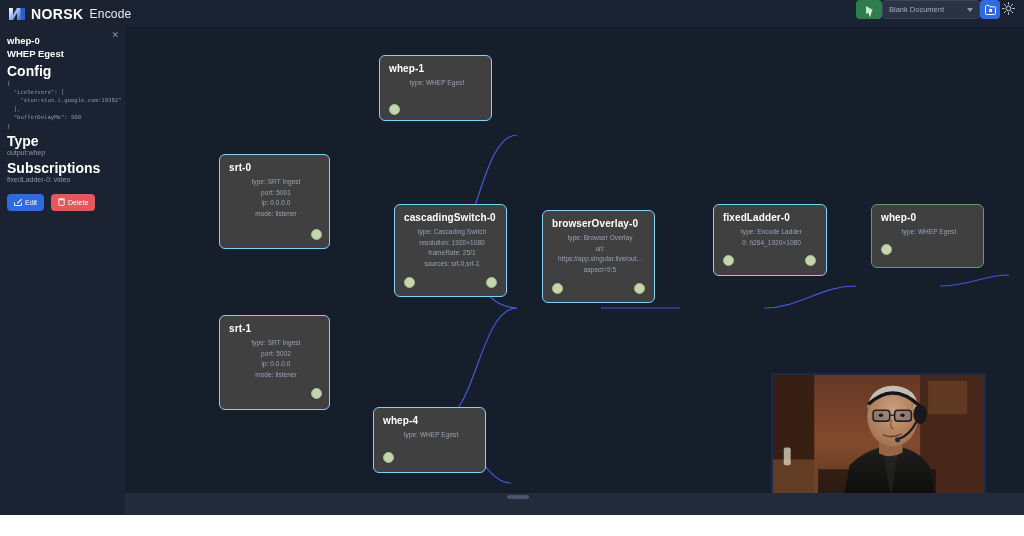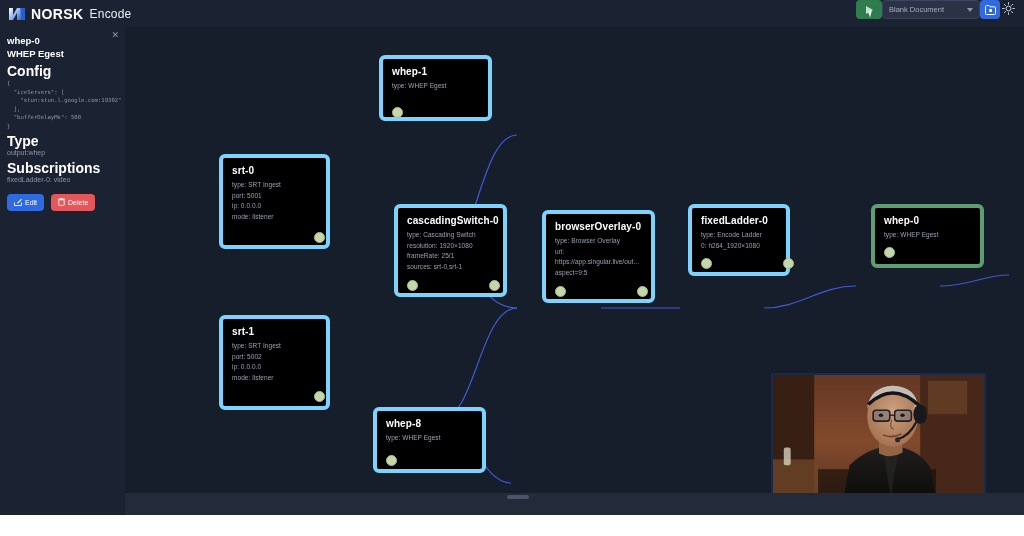--- a/index.html
+++ b/index.html
@@ -73,23 +73,24 @@
   
   .canvas {
     position: absolute; left: 125px; top: 27px; width: 899px; height: 466px;
     background: #161d2b;
     overflow: hidden;
   }
   .edges { position: absolute; left: 0; top: 0; width: 899px; height: 466px; }
 
   .node {
     position: absolute;
-    background: #000000;
-    border: 4px solid #7dd3fc;
+    background: #404040;
+    border: 1px solid #7dd3fc;
     border-radius: 6px;
+    text-align: center;
   }
   .node.selected { border-color: #5e9e72; }
   .node-title {
     color: #ffffff; font-size: 10px; font-weight: bold;
     position: absolute; left: 9px; top: 7px; letter-spacing: .1px;
   }
   .node-lines {
     position: absolute; left: 9px; top: 22px; right: 6px;
     color: #98a3b6; font-size: 6.5px; line-height: 10.6px;
     letter-spacing: .05px;
@@ -301,21 +302,21 @@
           <div class="node-title">browserOverlay-0</div>
           <div class="node-lines">
             <div>type: Browser Overlay</div>
             <div>url:</div>
             <div>https://app.singular.live/out...</div>
             <div>aspect=9:5</div>
           </div>
           <div class="port" style="left: 9px; top: 72px;"></div>
           <div class="port" style="left: 91px; top: 72px;"></div>
         </div>
-        <div class="node" style="left: 563px; top: 177px; width: 102px; height: 72px; padding-left: 42px;">
+        <div class="node" style="left: 588px; top: 177px; width: 114px; height: 72px; padding-left: 42px;">
           <div class="node-title">fixedLadder-0</div>
           <div class="node-lines">
             <div>type: Encode Ladder</div>
             <div>0: h264_1920×1080</div>
           </div>
           <div class="port" style="left: 9px; top: 50px;"></div>
           <div class="port" style="left: 91px; top: 50px;"></div>
         </div>
         <div class="node selected" style="left: 746px; top: 177px; width: 113px; height: 64px;">
           <div class="node-title">whep-0</div>
@@ -328,21 +329,21 @@
           <div class="node-title">srt-1</div>
           <div class="node-lines">
             <div>type: SRT Ingest</div>
             <div>port: 5002</div>
             <div>ip: 0.0.0.0</div>
             <div>mode: listener</div>
           </div>
           <div class="port" style="left: 91px; top: 72px;"></div>
         </div>
         <div class="node" style="left: 248px; top: 380px; width: 113px; height: 66px;">
-          <div class="node-title">whep-8</div>
+          <div class="node-title">whep-4</div>
           <div class="node-lines">
             <div>type: WHEP Egest</div>
           </div>
           <div class="port" style="left: 9px; top: 44px;"></div>
         </div>
       </div>
   </div>
 
   <div class="video">
     <svg class="v-inner" viewBox="0 0 215 125" preserveAspectRatio="none">

